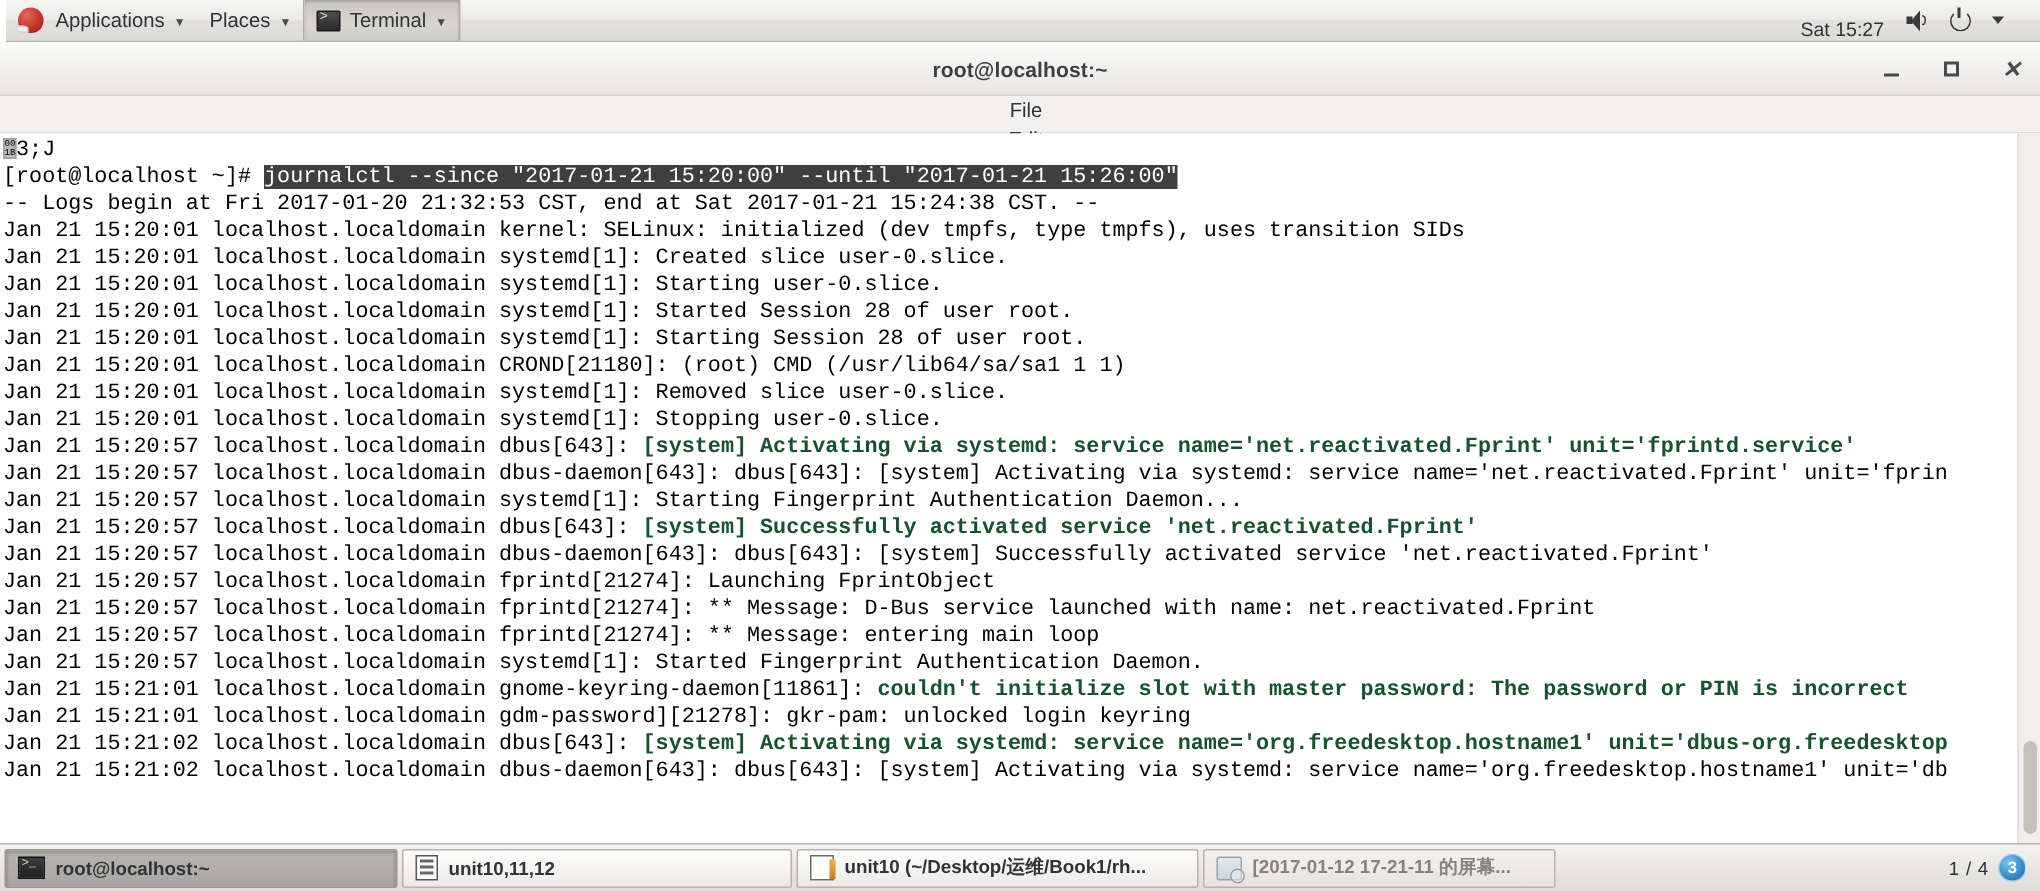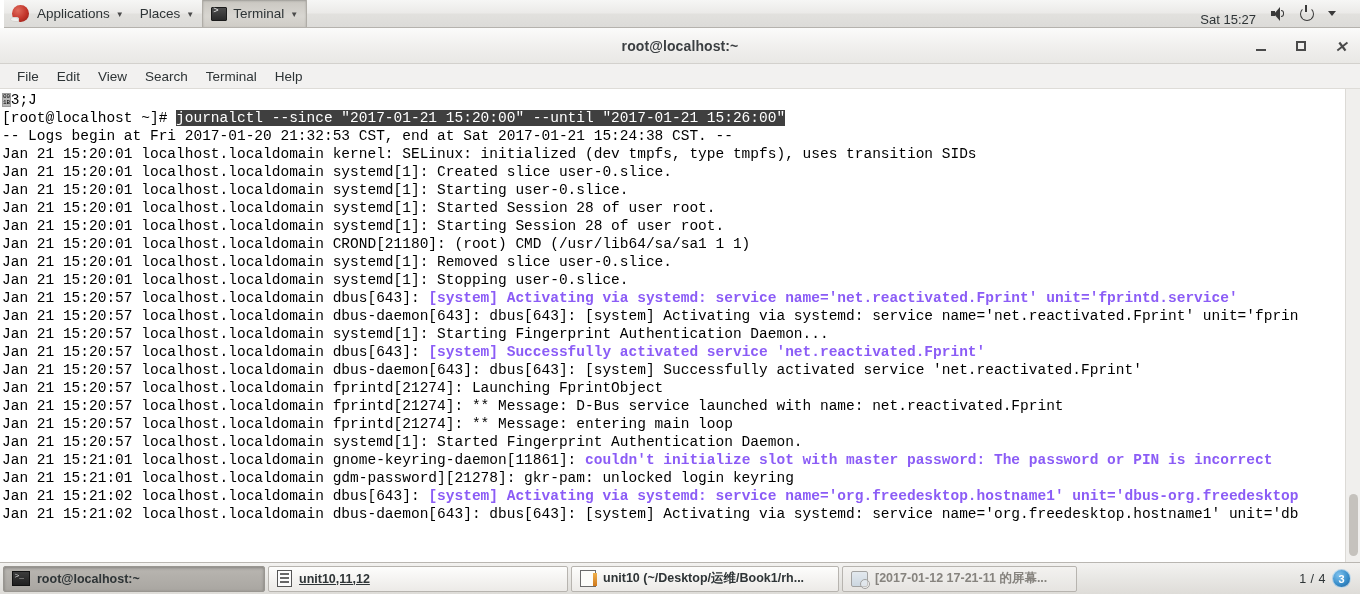--- a/index.html
+++ b/index.html
@@ -79,35 +79,35 @@
   #window-title { font-size:14px; font-weight:bold; color:#3b3f42; letter-spacing:.1px;}
   #win-buttons { position:absolute; right:10px; top:0; height:36px; display:flex; align-items:center; gap:22px;}
   .wbtn { width:18px; height:18px; display:flex; align-items:center; justify-content:center;
           color:#4a4a4a; font-size:13px; line-height:1;}
   .wbtn .min { display:block; width:10px; height:2px; background:#4a4a4a; margin-top:7px;}
   .wbtn .max { display:block; width:10px; height:10px; border:2px solid #4a4a4a;}
   .wbtn .cls { font-size:15px; font-weight:bold; }
 
   #menubar {
     height:25px; background:#f2f1f0; border-bottom:1px solid #dedcd8;
-    display:flex; align-items:center; padding-left:8px; font-size:13.5px; color:#2e3436;
+    display:flex; align-items:center; padding-left:8px; font-size:13.5px; color:#2e3436;flex-direction:column;
   }
   .menu-item { padding:2px 9px; cursor:default; }
 
   
   #term-wrap { flex:1 1 auto; display:flex; background:#ffffff; overflow:hidden; position:relative;}
   #term {
     flex:1 1 auto; overflow:hidden; background:#ffffff;
     font-family:"Liberation Mono","DejaVu Sans Mono",monospace;
     font-size:14.5px; line-height:18px; color:#000000;
     padding:2px 0 0 2px; white-space:pre;
   }
   .tline { height:18px; white-space:pre; overflow:hidden; }
   .sel { background:#3f3f3f; color:#ffffff; }
-  .bold { font-weight:bold; color:#8b5cf6; }
+  .bold { font-weight:bold; color:#14532d; }
   .ctrl {
     display:inline-block; width:8.7px; height:14px; vertical-align:-3px;
     background:#b9b9b9; color:#000; font-size:6px; line-height:6.4px;
     font-family:"Liberation Mono",monospace; text-align:center; letter-spacing:0;
     border:1px solid #9d9d9d; overflow:hidden; white-space:pre; position:relative; top:0px;
   }
   #scrollbar {
     width:15px; background:#f0efed; border-left:1px solid #dcdad6;
     position:relative; flex:0 0 15px;
   }
@@ -131,21 +131,21 @@
     overflow:hidden; white-space:nowrap;
   }
   .task.active {
     background: linear-gradient(to bottom,#b9b6b1,#a9a6a1);
     box-shadow: inset 0 1px 3px rgba(0,0,0,.3);
     border-color:#999691;
   }
   .task.dim { color:#86837e; background:linear-gradient(to bottom,#f3f2f0,#e6e4e1); }
   .task-label { overflow:hidden; text-overflow:ellipsis; }
   .t1 { width:262px; }
-  .t2 { width:300px;text-decoration:underline; }
+  .t2 { width:260px; }
   .t3 { width:268px; }
   .t4 { width:235px;text-align:center; }
 
   .ic { flex:0 0 auto; }
   .ic-term { width:18px;height:15px;background:linear-gradient(to bottom,#3c3c3c,#202020);
     border:1px solid #111; position:relative;}
   .ic-term:before{content:">_";position:absolute;left:1.5px;top:-1px;font-size:8px;color:#ddd;
     font-family:"Liberation Mono",monospace; font-weight:normal;}
   .ic-doc { width:15px;height:17px;background:#fbfbfb;border:1.5px solid #555; position:relative;}
   .ic-doc:before{content:"";position:absolute;left:2px;top:2px;right:2px;height:1.5px;background:#666;

